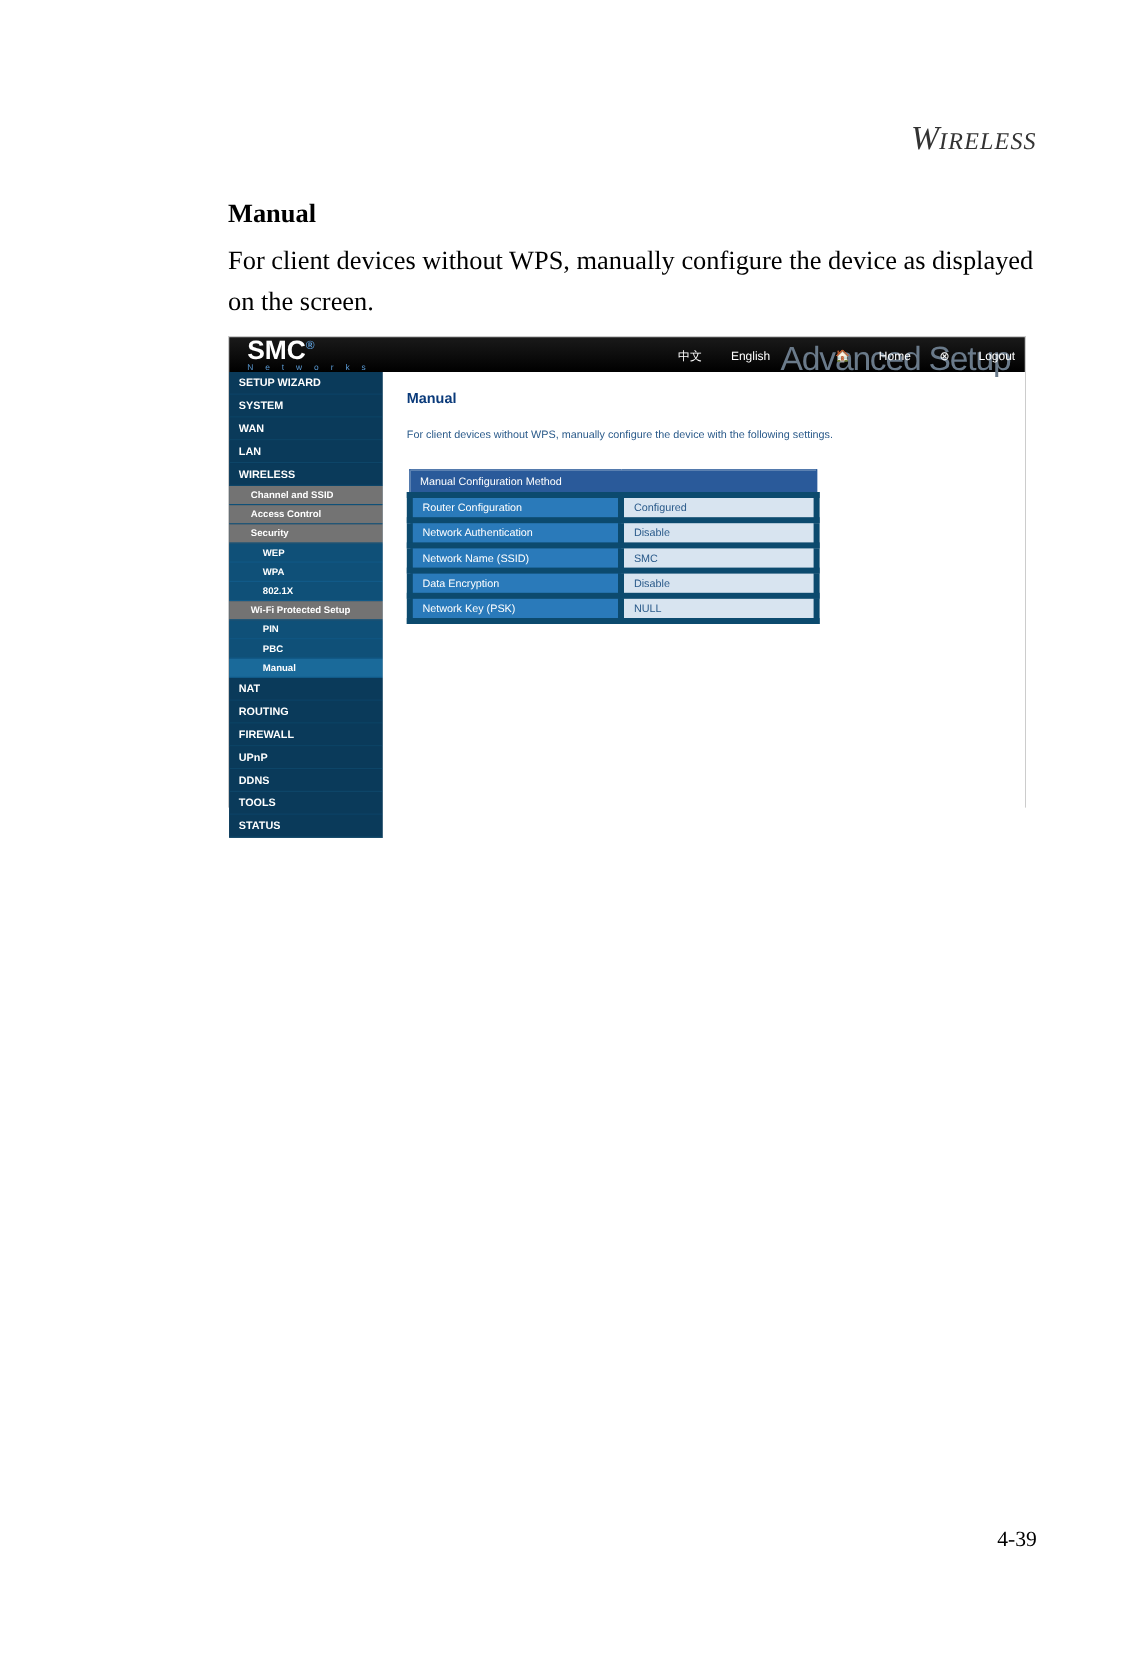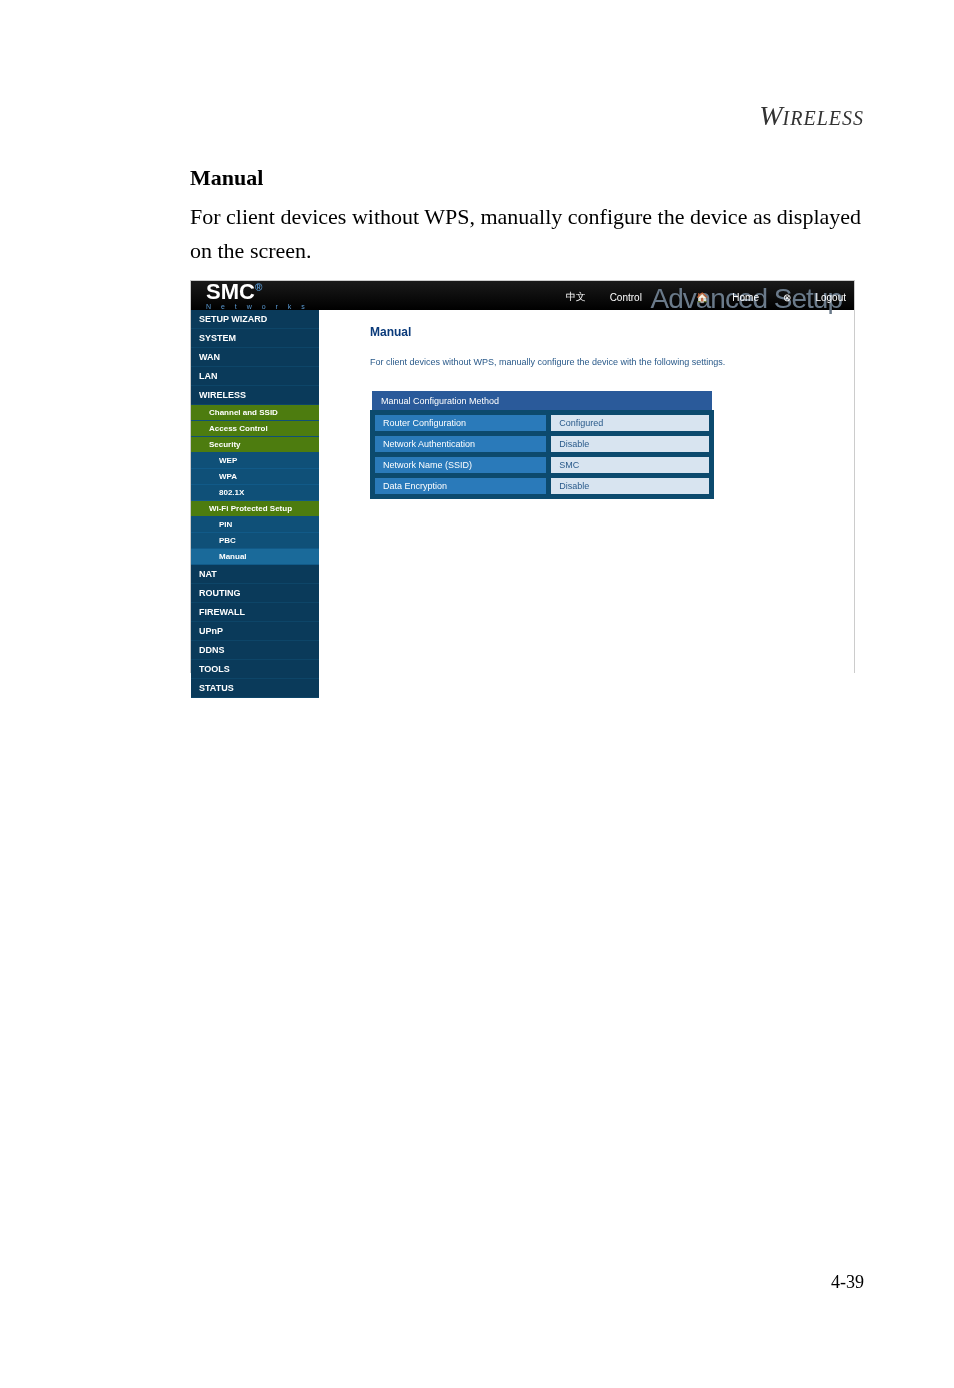--- a/index.html
+++ b/index.html
@@ -90,21 +90,20 @@
       color: #fff;
     }
     .banner-bar .lang-cn { color: #fff; }
     .banner-bar .lang-en { color: #fff; }
     .banner-bar .sep { width: 6px; }
     .banner-bar .home, .banner-bar .logout { color: #fff; }
     .panel-body {
       flex: 1;
       display: flex;
       background: #fff;
-      gap: 31px;
     }
     .sidebar {
       width: 128px;
       background: #0a3a5a;
       display: flex;
       flex-direction: column;
       font-size: 9px;
     }
     .nav-item {
       padding: 4px 8px;
@@ -113,21 +112,21 @@
       border-bottom: 1px solid #0d4568;
       white-space: nowrap;
       overflow: hidden;
       font-weight: bold;
       cursor: pointer;
     }
     .nav-item.main { background: #0a3a5a; padding: 4px 8px; }
     .nav-sub {
       padding: 3px 8px 3px 18px;
       color: #fff;
-      background: #4d7c0f;
+      background: #737373;
       border-bottom: 1px solid #0f5078;
       font-size: 8px;
       font-weight: bold;
       cursor: pointer;
     }
     .nav-sub2 {
       padding: 3px 8px 3px 28px;
       color: #fff;
       background: #0f5078;
       border-bottom: 1px solid #115a88;
@@ -203,21 +202,21 @@
 
 <div class="screenshot-panel">
   <div class="panel-header">
     <div class="logo">
       <span>SMC</span><span class="reg">®</span>
       <span class="sub">N e t w o r k s</span>
     </div>
     <div class="banner-text">Advanced Setup</div>
     <div class="banner-bar">
       <span class="lang-cn">中文</span>
-      <span class="lang-en">Control</span>
+      <span class="lang-en">English</span>
       <span class="sep"></span>
       <span>🏠</span>
         <span class="home">Home</span>
       <span>⊗</span>
         <span class="logout">Logout</span>
     </div>
   </div>
   <div class="panel-body">
     <div class="sidebar">
       <div class="nav-item main">SETUP WIZARD</div>
@@ -260,19 +259,23 @@
           <td class="value">Disable</td>
         </tr>
         <tr>
           <td class="label">Network Name (SSID)</td>
           <td class="value">SMC</td>
         </tr>
         <tr>
           <td class="label">Data Encryption</td>
           <td class="value">Disable</td>
         </tr>
+        <tr>
+          <td class="label">Network Key (PSK)</td>
+          <td class="value">NULL</td>
+        </tr>
       </tbody>
         </table>
     </div>
   </div>
 </div>
 
 <div class="page-number">4-39</div>
 
 </body></html>

